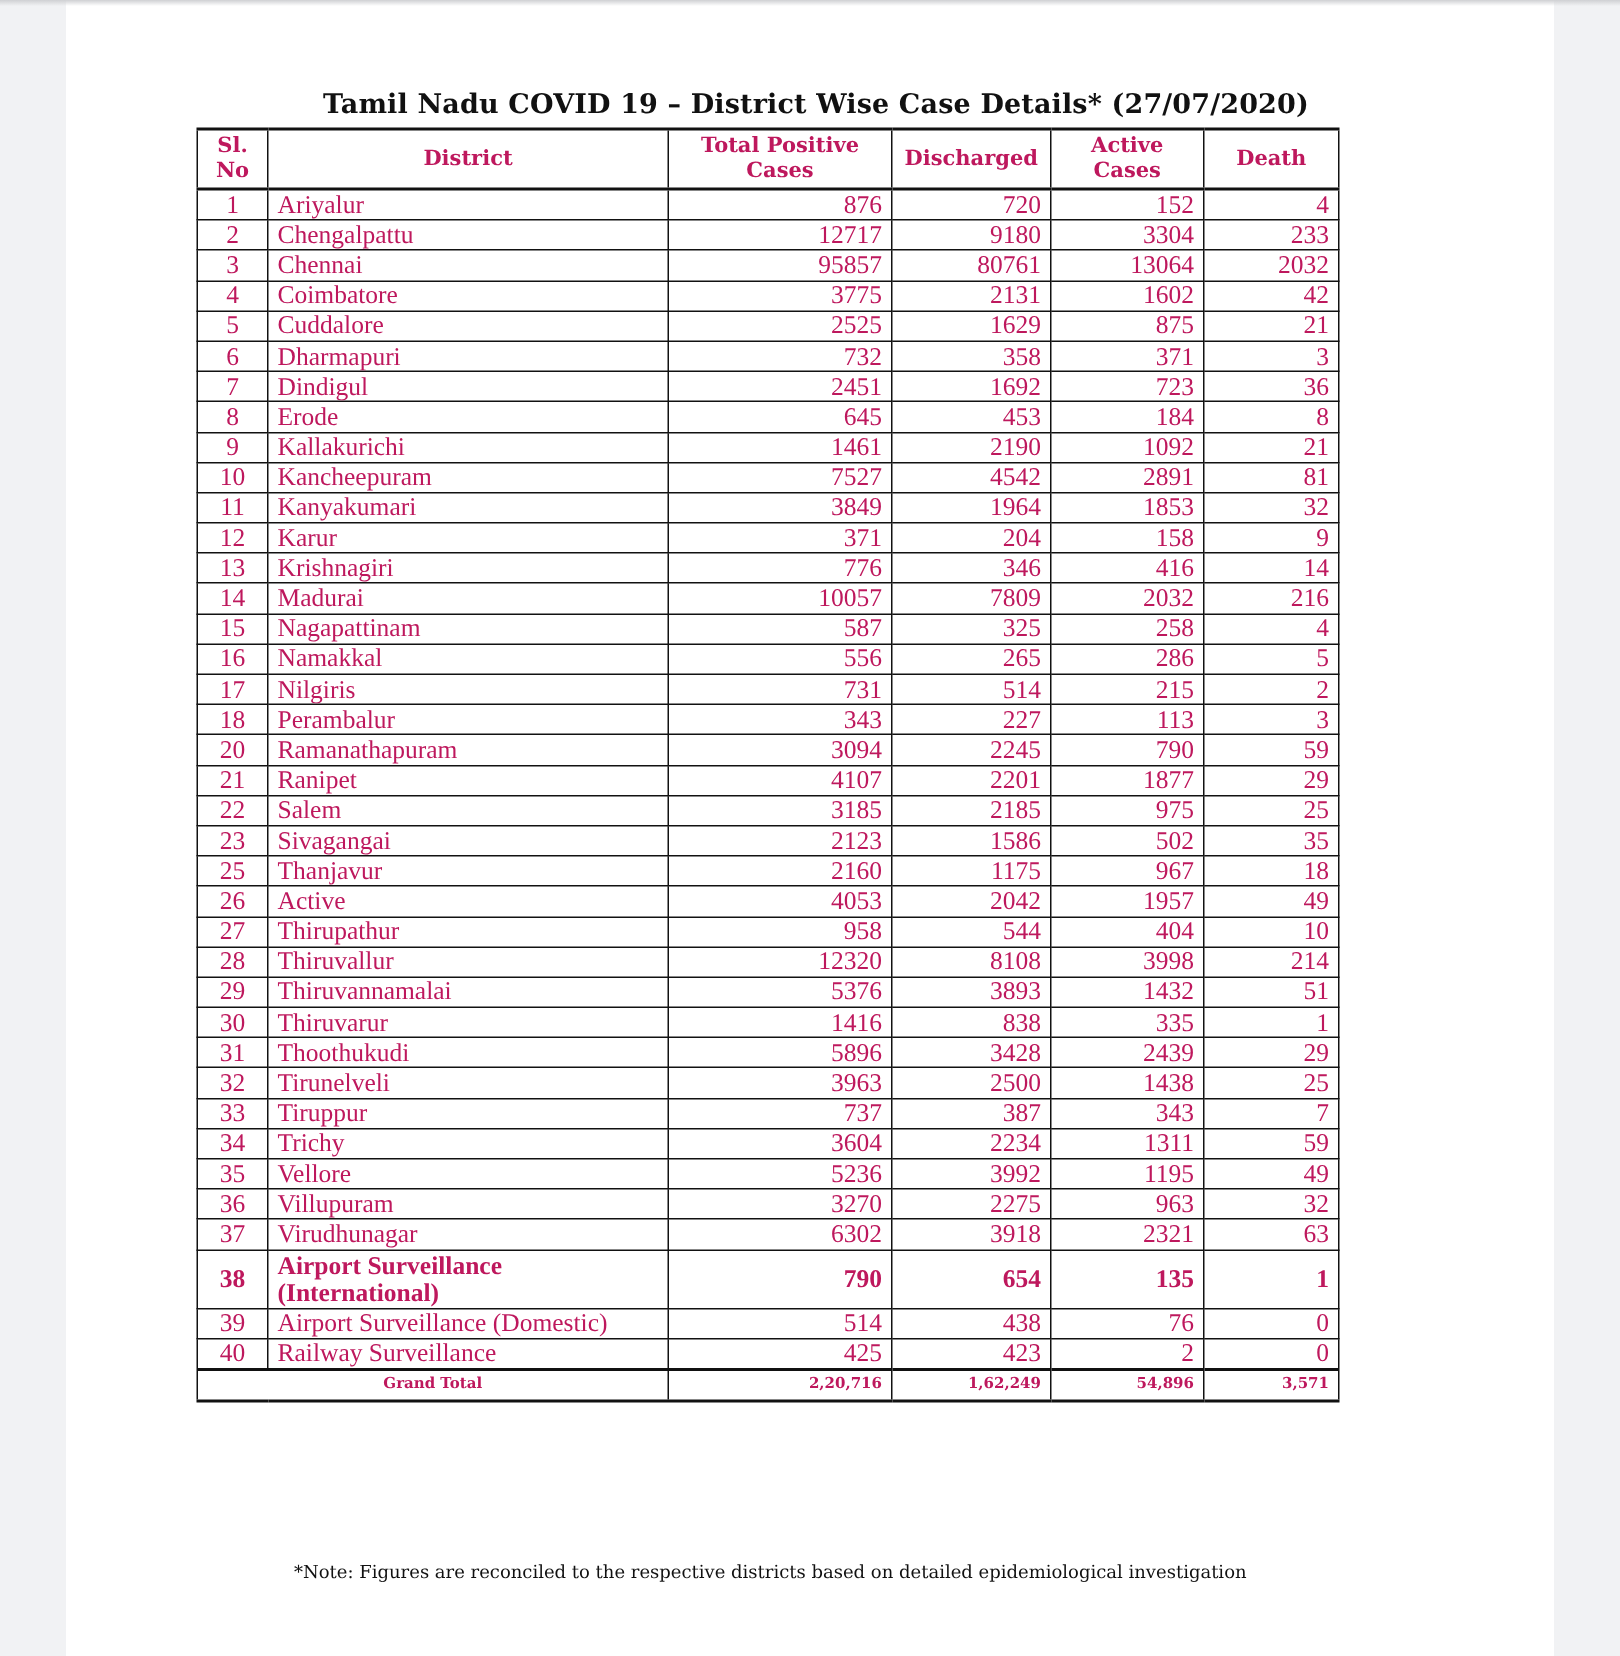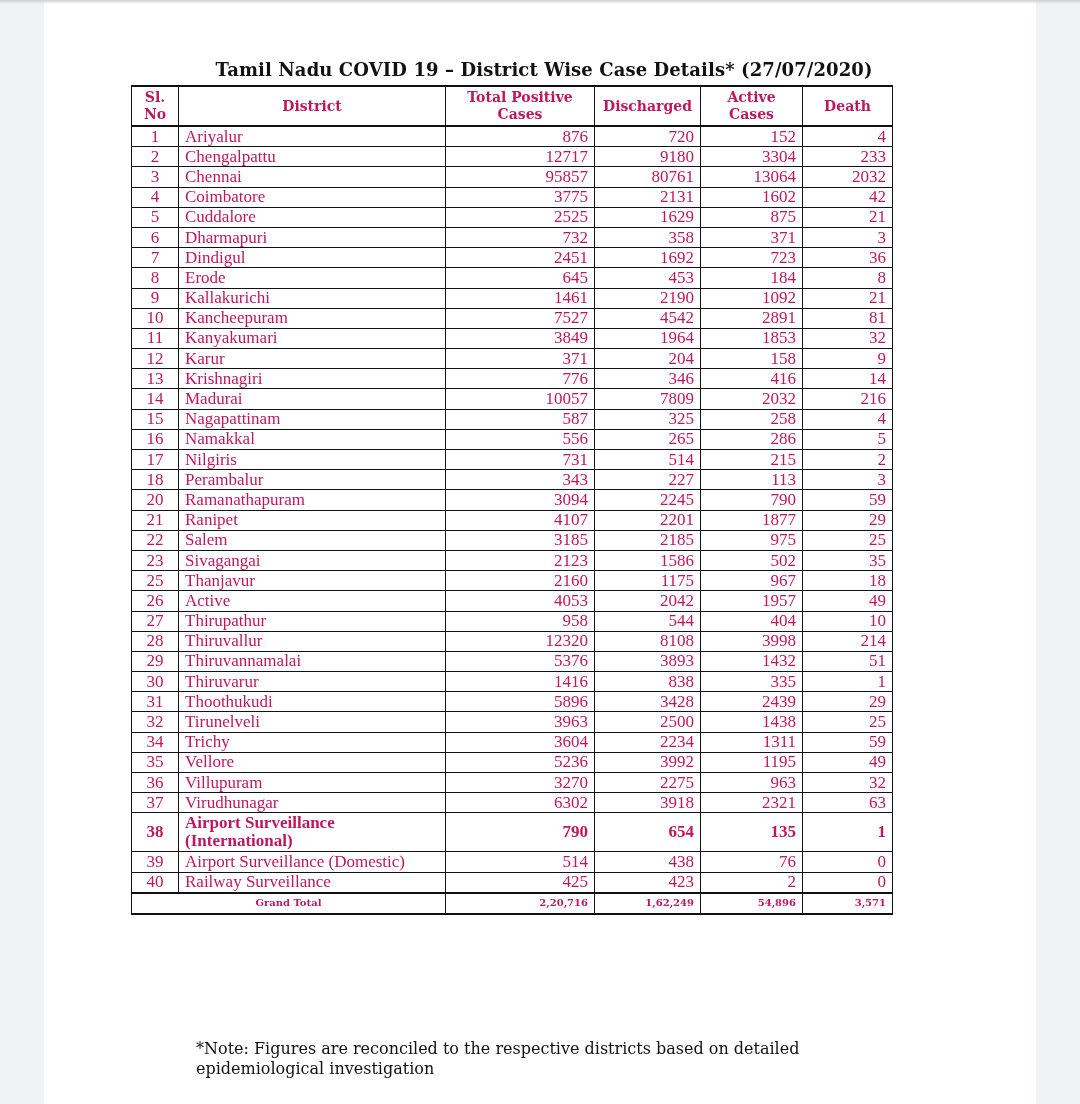--- a/index.html
+++ b/index.html
@@ -62,21 +62,21 @@
   table.cases tr.total td.label { text-align: center; }
   .col-sl { width: 47px; }
   .col-dist { width: 267px; }
   .col-total { width: 149px; }
   .col-dis { width: 106px; }
   .col-act { width: 102px; }
   .col-death { width: 90px; }
   .note {
     position: absolute; left: 152px; top: 1039px; width: 700px;
     font-family: "DejaVu Serif", serif;
-    font-size: 16px; line-height: 19.5px; color: #111;
+    font-size: 12px; line-height: 19.5px; color: #111;
   }
 </style>
 </head>
 <body>
 
 <div class="topbar-shadow"></div>
 
 <div class="page">
   <div class="title">Tamil Nadu COVID 19 – District Wise Case Details* (27/07/2020)</div>
 
@@ -343,20 +343,28 @@
         </tr>
         <tr>
           <td class="sl">32</td>
           <td class="dist">Tirunelveli</td>
           <td class="num">3963</td>
           <td class="num">2500</td>
           <td class="num">1438</td>
           <td class="num">25</td>
         </tr>
         <tr>
+          <td class="sl">33</td>
+          <td class="dist">Tiruppur</td>
+          <td class="num">737</td>
+          <td class="num">387</td>
+          <td class="num">343</td>
+          <td class="num">7</td>
+        </tr>
+        <tr>
           <td class="sl">34</td>
           <td class="dist">Trichy</td>
           <td class="num">3604</td>
           <td class="num">2234</td>
           <td class="num">1311</td>
           <td class="num">59</td>
         </tr>
         <tr>
           <td class="sl">35</td>
           <td class="dist">Vellore</td>

